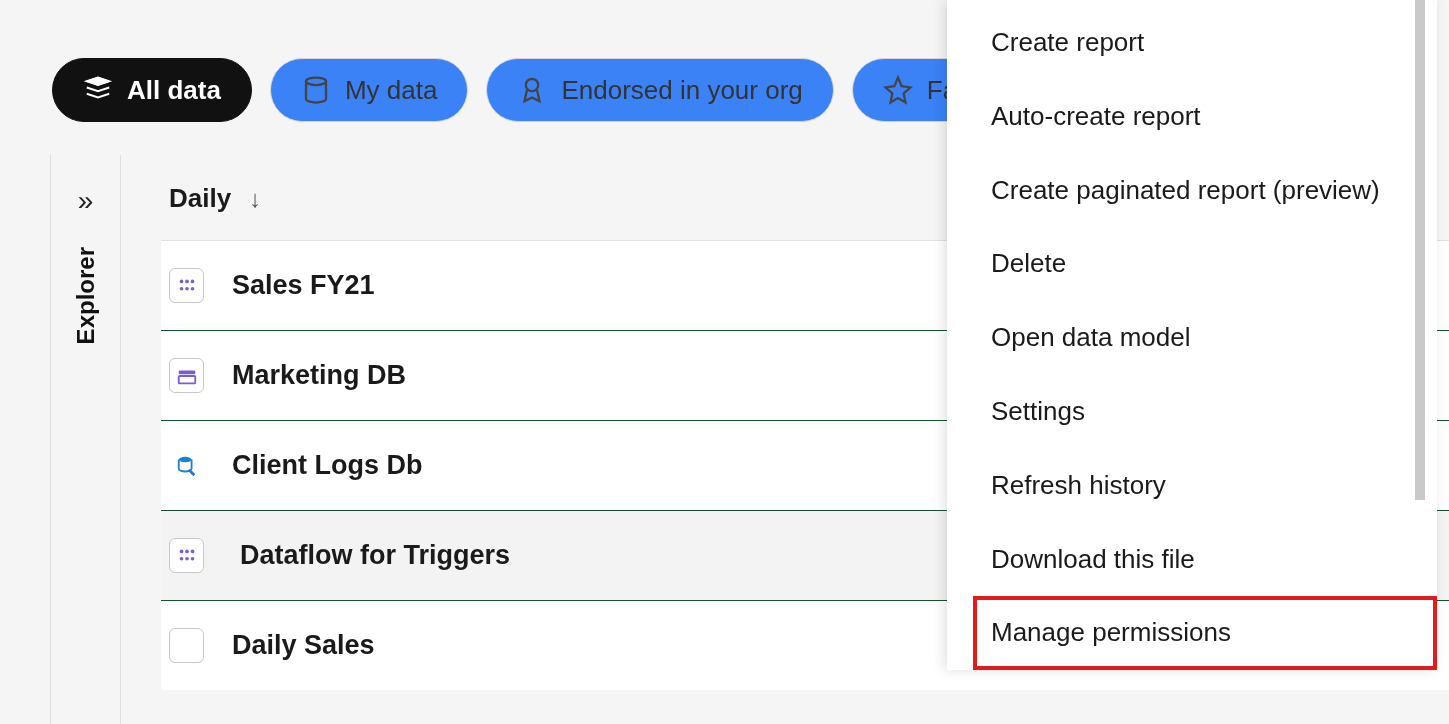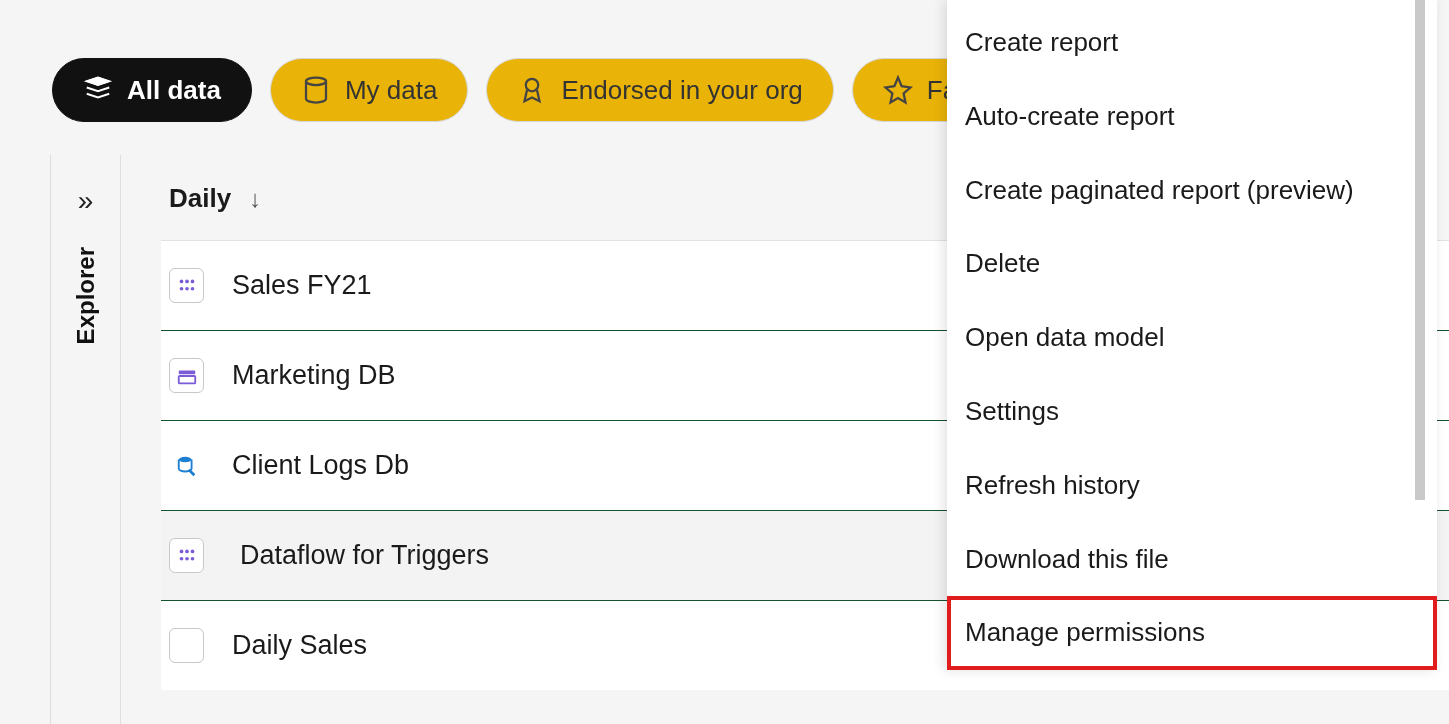--- a/index.html
+++ b/index.html
@@ -18,21 +18,21 @@
     padding: 58px 0 0 52px;
     align-items: center;
   }
   .pill {
     display: inline-flex;
     align-items: center;
     gap: 14px;
     height: 64px;
     padding: 0 30px;
     border-radius: 32px;
-    background: #eab308;
+    background: #3b82f6;
     border: 1px solid #d6d6d6;
     font-size: 26px;
     color: #333;
     cursor: pointer;
     white-space: nowrap;
   }
   .pill.active {
     background: #111;
     color: #fff;
     border-color: #111;
@@ -113,20 +113,21 @@
     border: 1px solid #c8c8c8;
     border-radius: 6px;
     margin-right: 28px;
     display:flex;align-items:center;justify-content:center;
     background:#fff;
   }
   .row .iconbox svg{ width:22px;height:22px;}
   .row .name {
     font-size: 27px;
     color: #1a1a1a;
+    font-weight: bold;
   }
   .row-actions {
     position:absolute;
     right: 20px;
     display:flex;
     gap:0;
   }
   .row-actions .act{
     width:70px;height:90px;display:flex;align-items:center;justify-content:center;
     cursor:pointer;
@@ -144,20 +145,21 @@
     box-shadow: -3px 0 12px rgba(0,0,0,0.12);
     z-index: 50;
     padding: 6px 0 0 0;
   }
   .context-menu .item {
     font-size: 26px;
     color: #1a1a1a;
     padding: 20px 20px 20px 18px;
     cursor: pointer;
     line-height: 1.3;
+    margin-left: 26px;
   }
   .context-menu .item.highlight {
     outline: 4px solid #e01c1c;
     outline-offset: -4px;
   }
   .scrolltrack{
     position:absolute;right:12px;top:0;width:10px;height:500px;background:#eee;
   }
   .scrolltrack .thumb{position:absolute;top:0;width:10px;height:500px;background:#c9c9c9;}
 </style>

